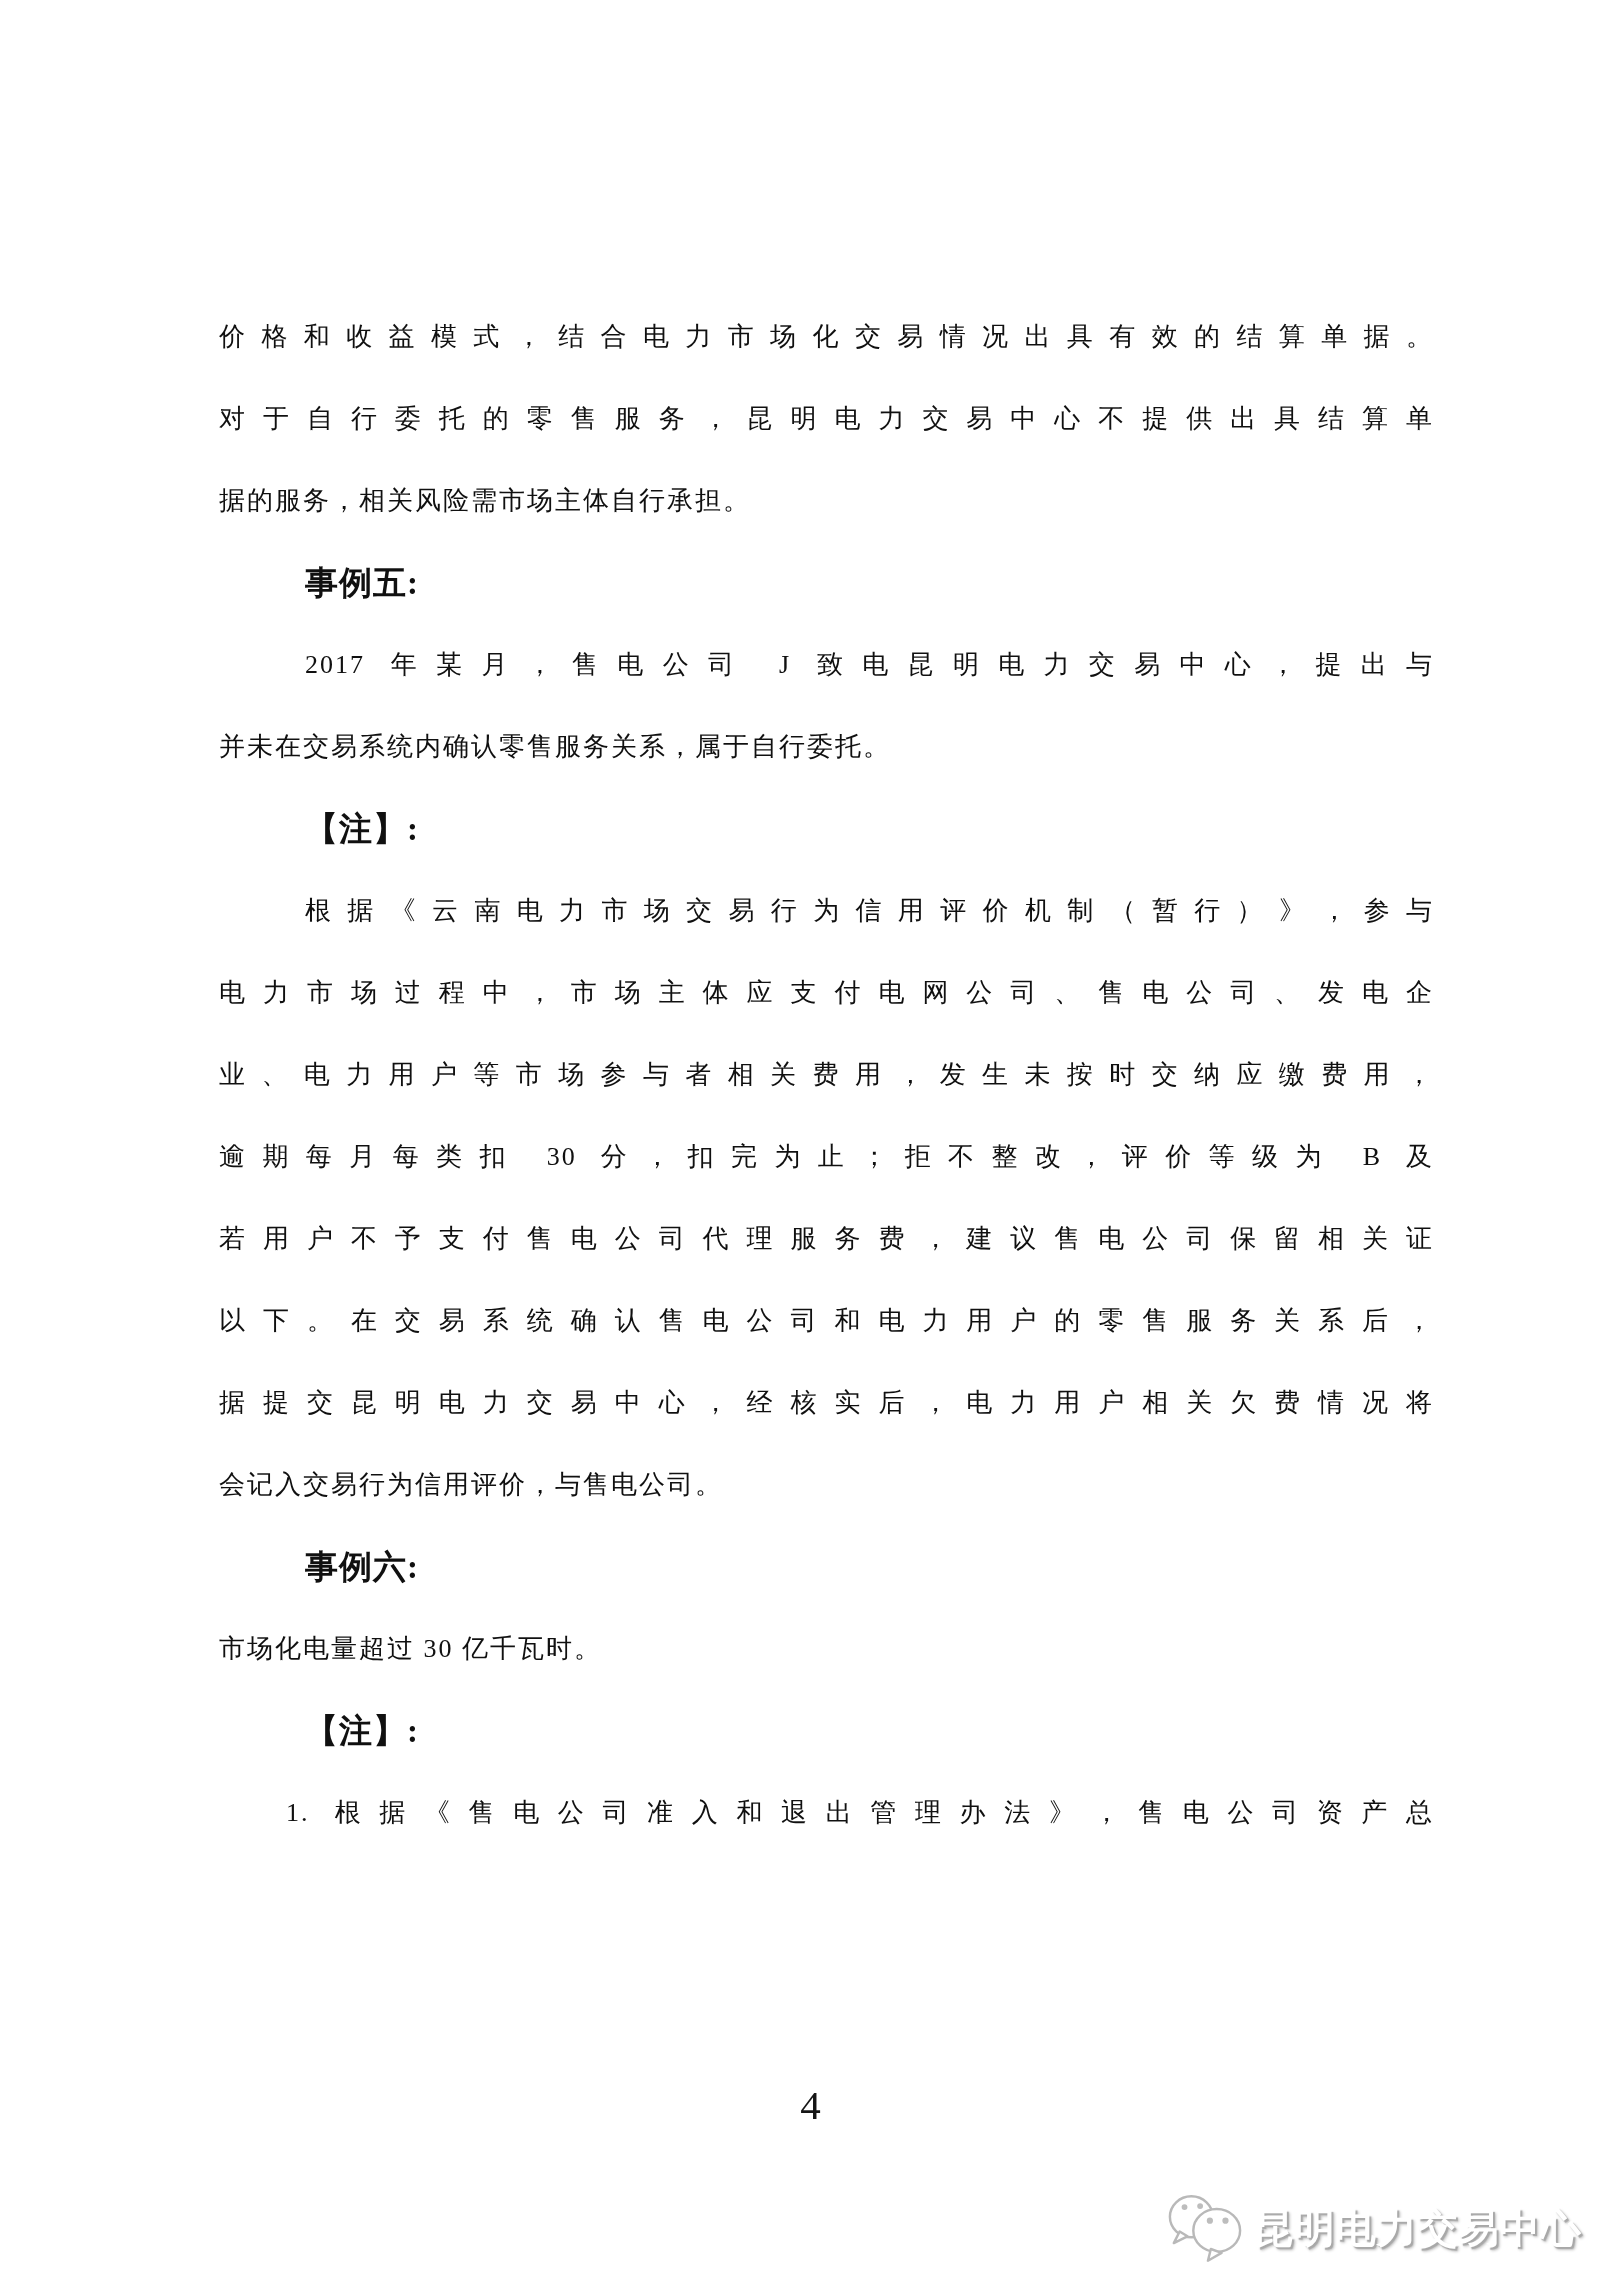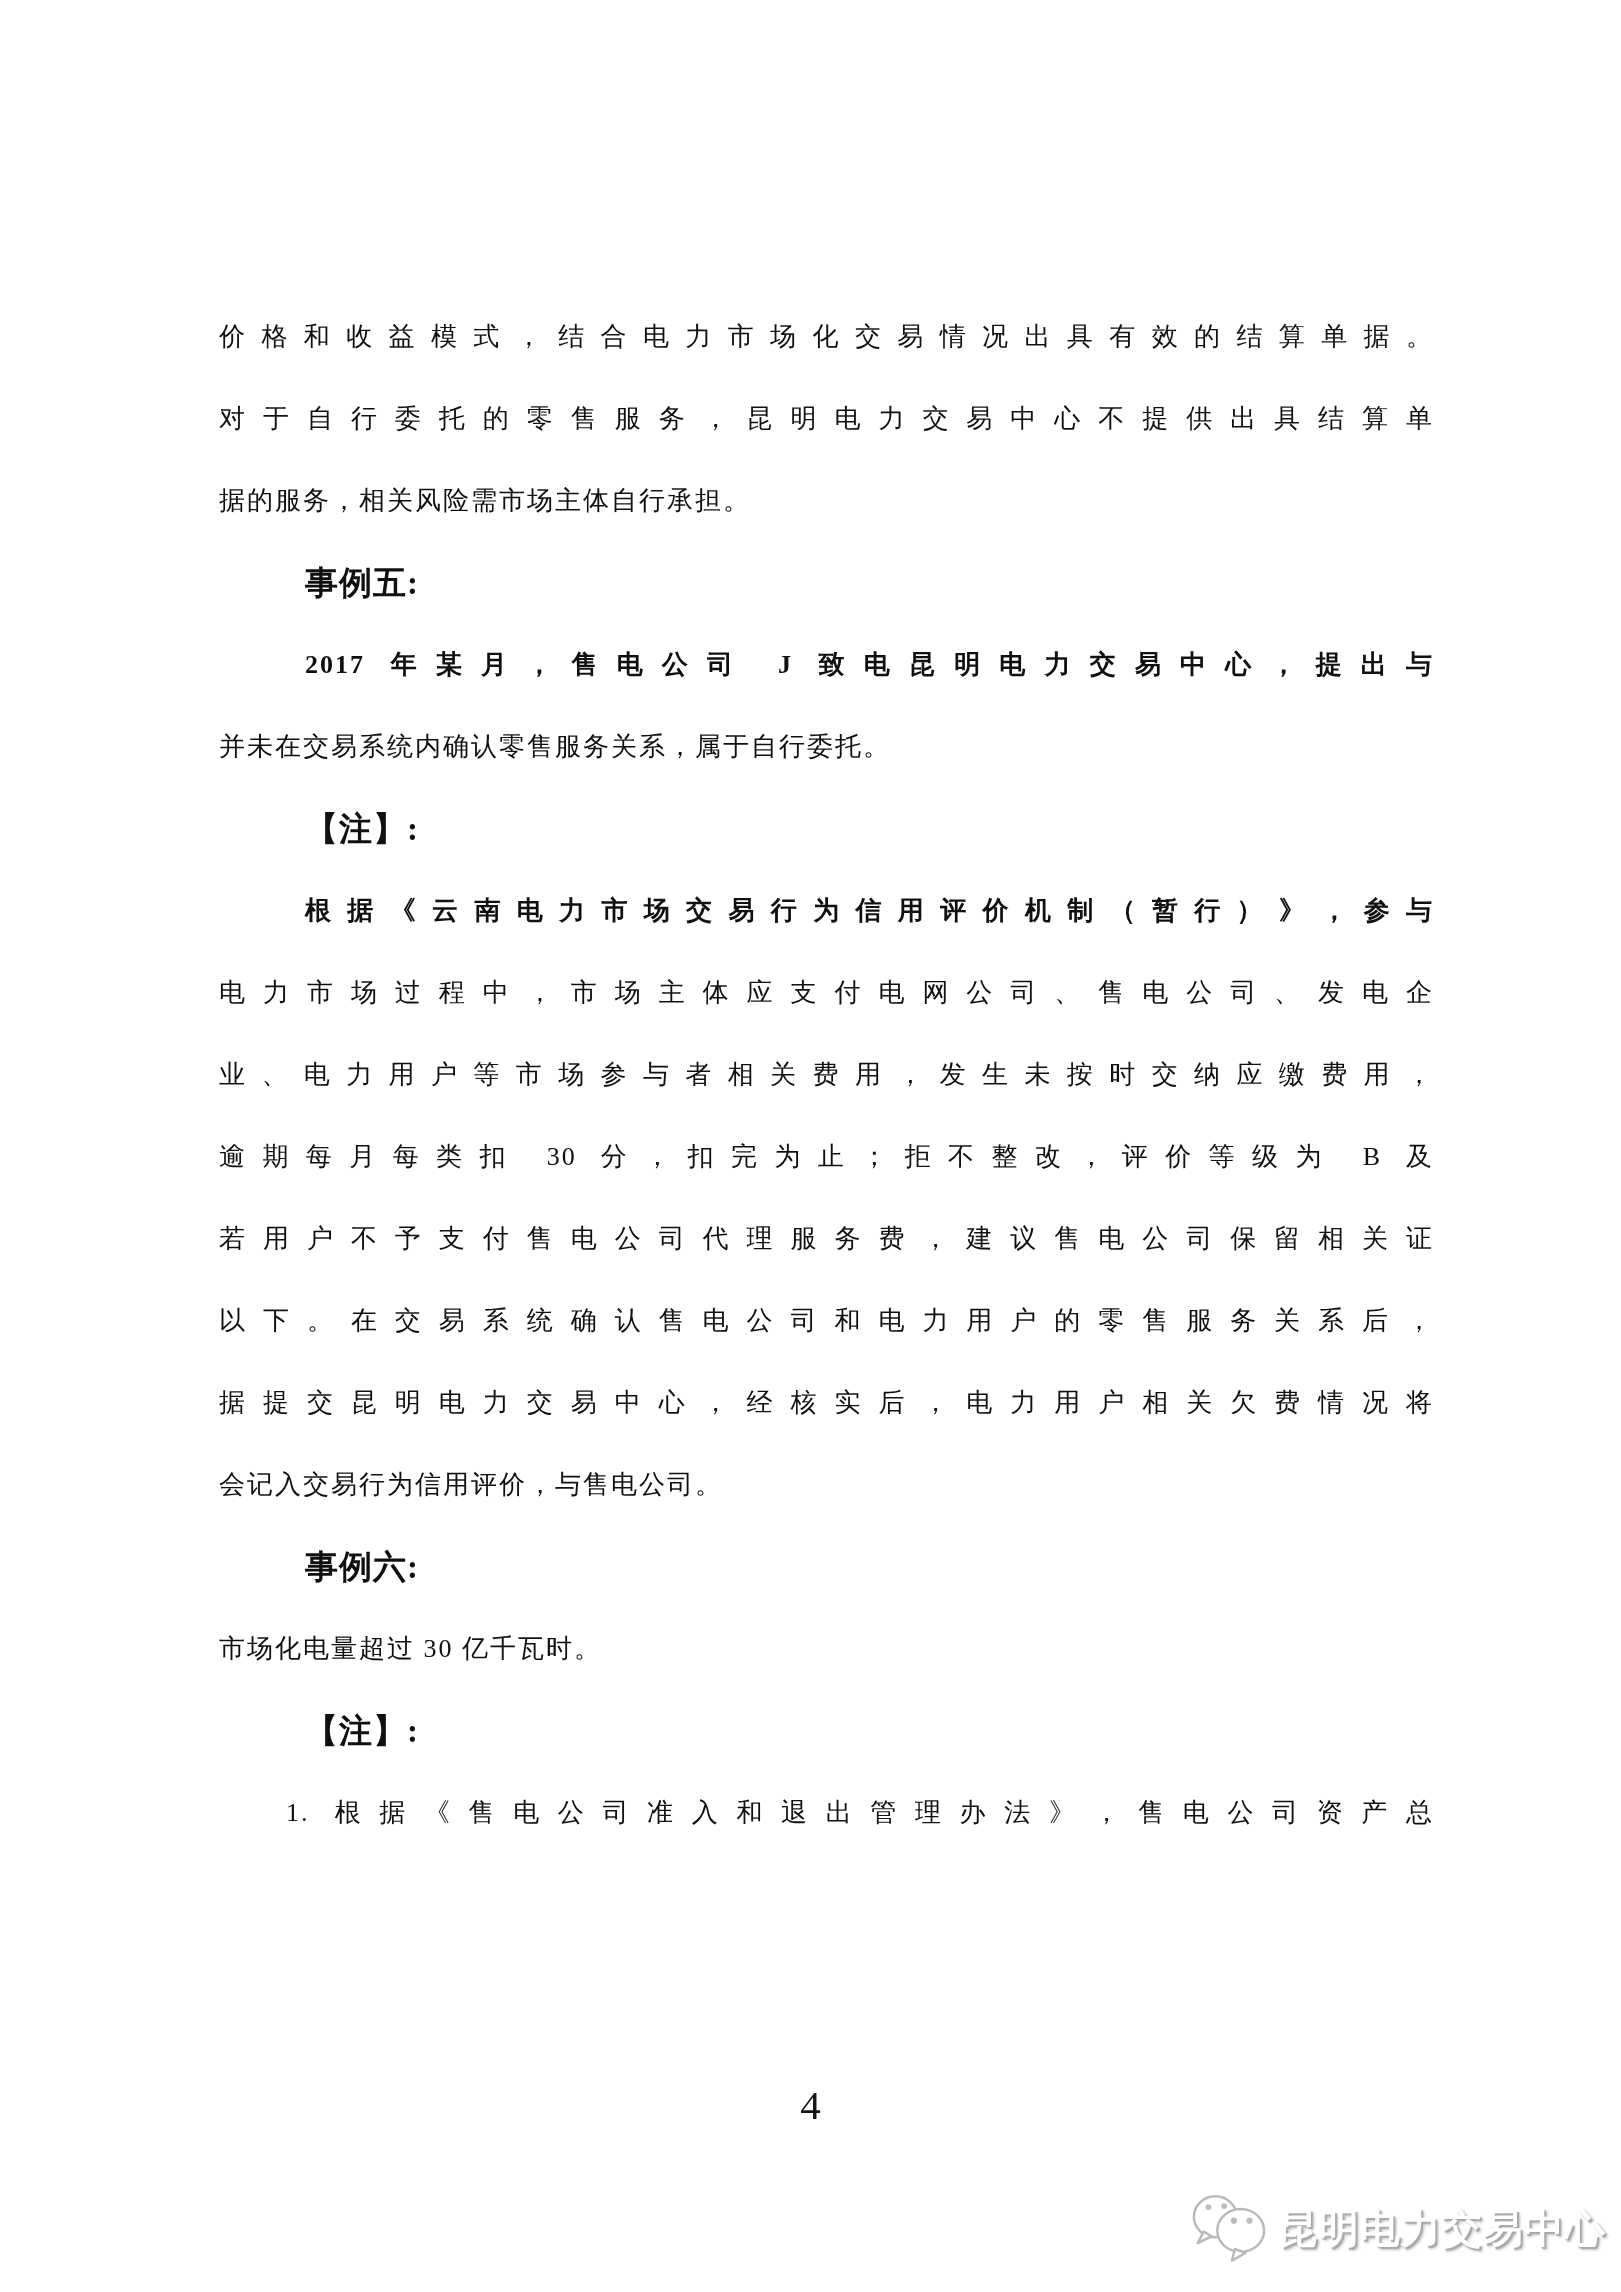--- a/index.html
+++ b/index.html
@@ -25,42 +25,42 @@
     letter-spacing: 2px;
     white-space: nowrap;
     text-align: left;
   }
   .j {
     white-space: normal;
     text-align: justify;
     text-align-last: justify;
     text-justify: inter-character;
   }
-  .ind { padding-left: 86px; font-weight: bold; }
+  .ind { padding-left: 86px; }
   .ind.j { padding-left: 86px; }
   .num-ind { padding-left: 67px; }
   .hd {
     font-weight: bold;
     font-size: 33px;
     letter-spacing: 1px;
   }
   #pagenum {
     position: absolute;
     left: 0;
     right: 0;
     top: 2076px;
     height: 59px;
     line-height: 59px;
     text-align: center;
     font-size: 41px;
     color: #151515;
   }
   #watermark {
     position: absolute;
-    left: 1190px;
+    left: 1166px;
     top: 2194px;
     height: 69px;
     display: flex;
     align-items: center;
   }
   #wm-text {
     margin-left: 9.8px;
     font-size: 40px;
     letter-spacing: 1px;
     font-weight: bold;

